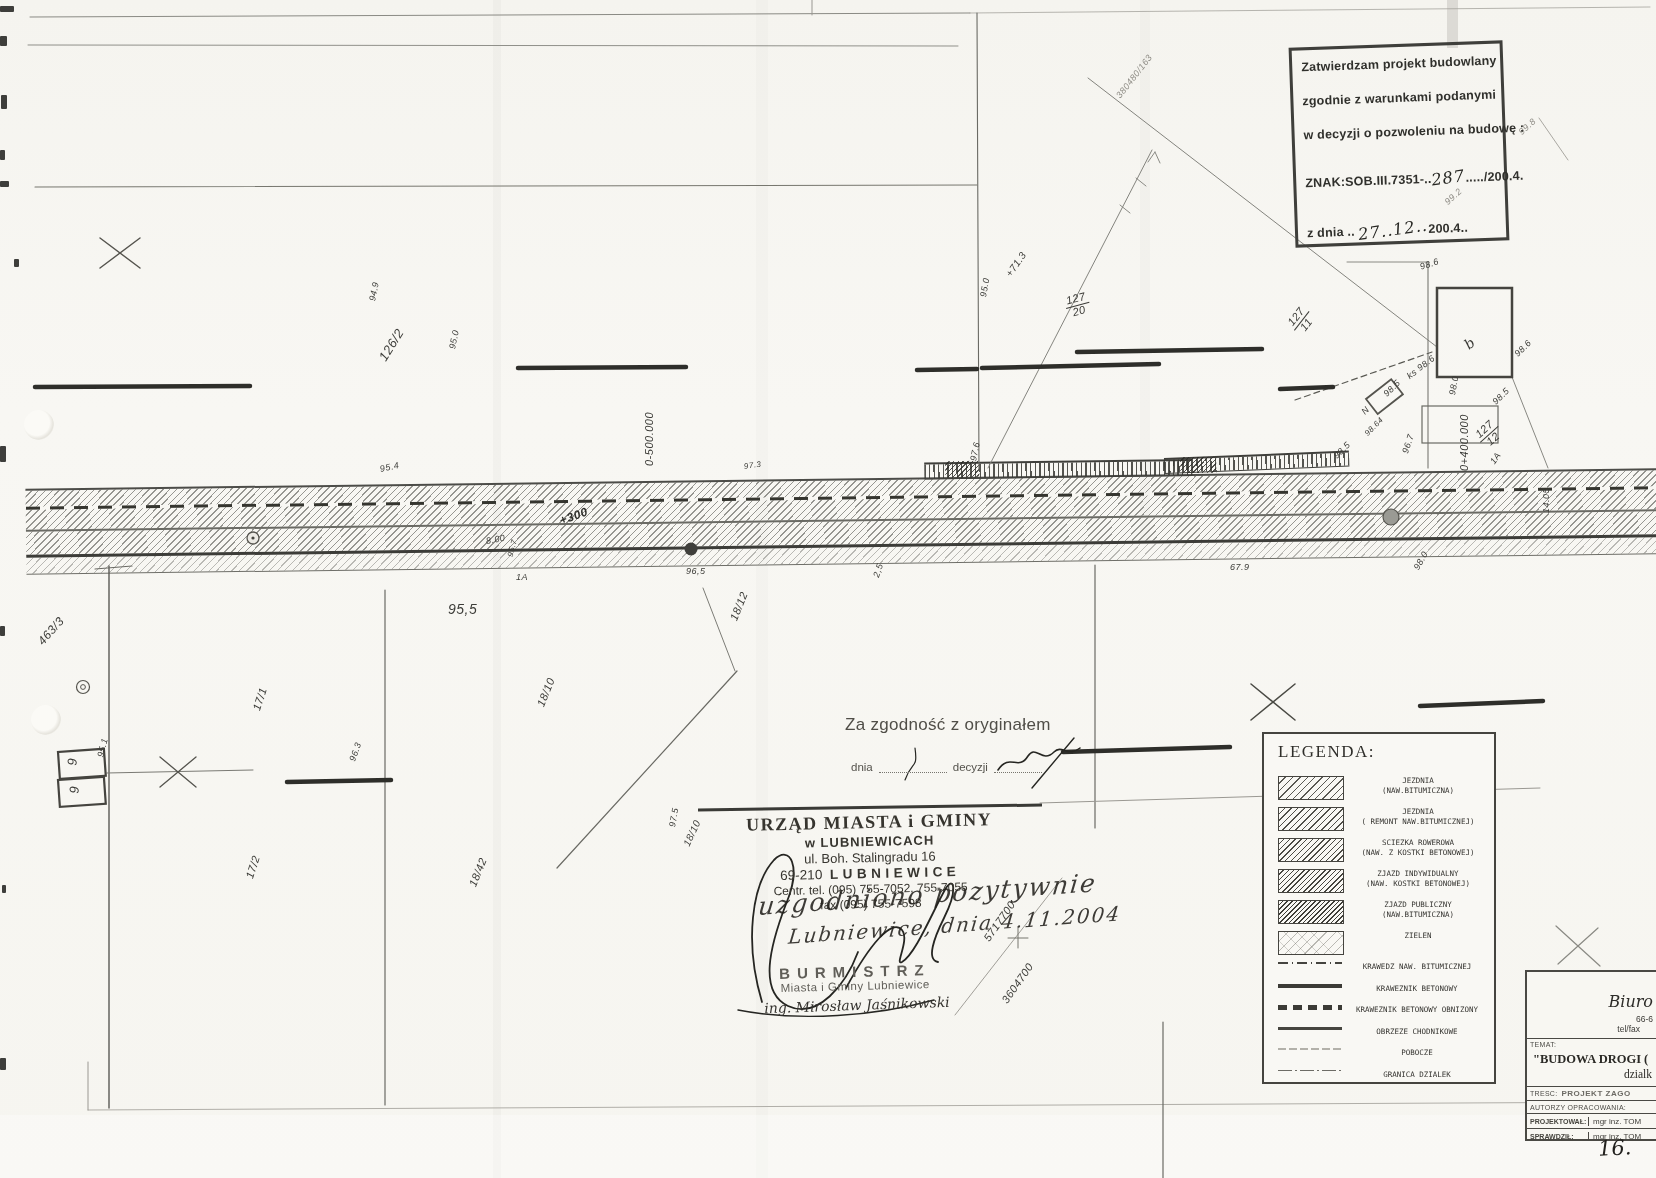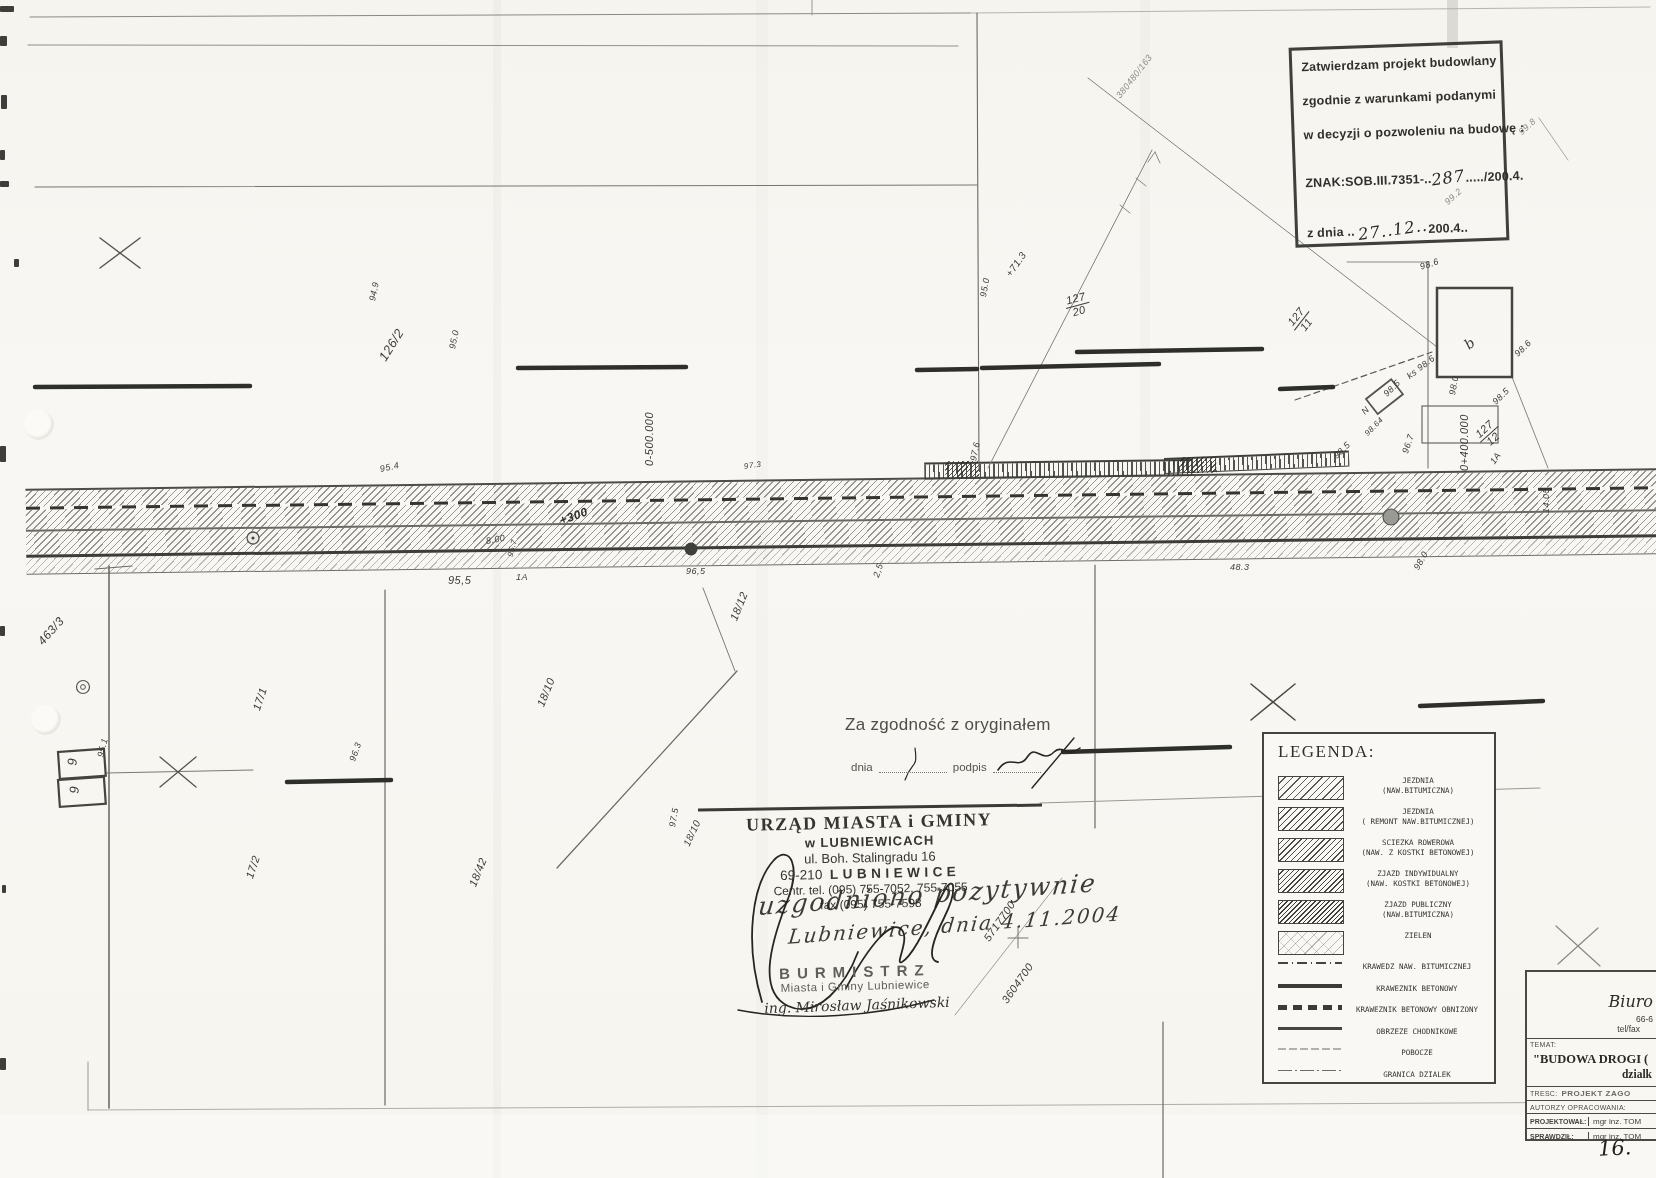--- a/index.html
+++ b/index.html
@@ -91,21 +91,21 @@
   .tb-firm-name{position:absolute;right:5px;top:20px;font-family:"DejaVu Serif",serif;
     font-style:italic;font-size:16px;color:#2e2d29;}
   .tb-firm2{position:absolute;right:5px;top:42px;font-size:8.5px;}
   .tb-firm3{position:absolute;right:18px;top:52px;font-size:8.5px;}
   .tb-temat{height:47px;}
   .tb-lbl{font-size:7px;letter-spacing:.3px;color:#4c4b46;}
   .tb-temat .tb-lbl{position:absolute;left:3px;top:2px;}
   .tb-temat-v{position:absolute;left:6px;top:13px;font-family:"Liberation Serif",serif;
     font-weight:bold;font-size:12.5px;color:#2b2a26;white-space:nowrap;}
   .tb-temat-v2{position:absolute;right:6px;top:29px;font-family:"Liberation Serif",serif;
-    font-weight:bold;font-size:11.5px;color:#2b2a26;}
+    font-weight:normal;font-size:11.5px;color:#2b2a26;}
   .tb-tresc{height:13px;display:flex;align-items:center;padding-left:3px;gap:4px;}
   .tb-tresc-v{font-weight:bold;font-size:8px;color:#6d6b65;letter-spacing:.5px;}
   .tb-autorzy{height:12px;display:flex;align-items:center;padding-left:3px;font-size:7.2px;}
   .tb-row{height:14px;display:flex;align-items:center;border-bottom:1.5px solid #4a4944;}
   .tb-row:last-child{border-bottom:none;}
   .tb-row-l{width:58px;flex:none;padding-left:3px;font-size:7px;font-weight:bold;color:#46453f;}
   .tb-row-v{flex:1;border-left:1.2px solid #4a4944;padding-left:4px;font-size:8px;color:#3f3e39;}
   .pgnum{left:1598px;top:1136px;font-family:"DejaVu Serif",serif;font-style:italic;
     font-size:21px;color:#22211e;transform:rotate(-3deg);z-index:50;}
   .scan-mark{position:absolute;background:#1d1d1b;opacity:.85;border-radius:1px;}
@@ -248,21 +248,21 @@
   <div id="labels-layer">
       <div class="plan-label" style="left: 382px; top: 352px; font-size: 13px; transform: rotate(-58deg);">126/2</div>
       <div class="plan-label" style="left: 372px; top: 296px; font-size: 9px; transform: rotate(-78deg);">94.9</div>
       <div class="plan-label" style="left: 452px; top: 344px; font-size: 9px; transform: rotate(-78deg);">95.0</div>
       <div class="plan-label" style="left: 649px; top: 460px; font-size: 11px; transform: rotate(-90deg);">0-500.000</div>
       <div class="plan-label" style="left: 380px; top: 464px; font-size: 9px; transform: rotate(-12deg);">95.4</div>
       <div class="plan-label bold" style="left: 560px; top: 514px; font-size: 12px; transform: rotate(-20deg);">+300</div>
       <div class="plan-label" style="left: 486px; top: 536px; font-size: 9px; transform: rotate(-10deg);">8.00</div>
       <div class="plan-label" style="left: 510px; top: 552px; font-size: 8px; transform: rotate(-75deg);">95.7</div>
       <div class="plan-label" style="left: 744px; top: 462px; font-size: 8px; transform: rotate(-8deg);">97.3</div>
-      <div class="plan-label" style="left: 448px; top: 574px; font-size: 11px; transform: rotate(0deg);">95,5</div>
+      <div class="plan-label" style="left: 448px; top: 601px; font-size: 14px; transform: rotate(0deg);">95,5</div>
       <div class="plan-label" style="left: 516px; top: 572px; font-size: 9px; transform: rotate(0deg);">1A</div>
       <div class="plan-label" style="left: 686px; top: 566px; font-size: 9px; transform: rotate(0deg);">96,5</div>
       <div class="plan-label" style="left: 876px; top: 572px; font-size: 9px; transform: rotate(-72deg);">2,5</div>
       <div class="plan-label" style="left: 973px; top: 456px; font-size: 9px; transform: rotate(-78deg);">97.6</div>
       <div class="plan-label" style="left: 983px; top: 292px; font-size: 9px; transform: rotate(-80deg);">95.0</div>
       <div class="plan-label" style="left: 1008px; top: 270px; font-size: 10px; transform: rotate(-55deg);">+71.3</div>
       <div class="plan-label faint" style="left: 1118px; top: 92px; font-size: 9px; transform: rotate(-52deg);">380480/163</div>
       <div class="plan-label faint" style="left: 1520px; top: 128px; font-size: 9px; transform: rotate(-42deg);">99.8</div>
       <div class="plan-label faint" style="left: 1446px; top: 198px; font-size: 9px; transform: rotate(-42deg);">99.2</div>
       <div class="plan-label" style="left: 1420px; top: 262px; font-size: 9px; transform: rotate(-18deg);">98.6</div>
@@ -271,21 +271,21 @@
       <div class="plan-label" style="left: 1385px; top: 390px; font-size: 9px; transform: rotate(-45deg);">98.5</div>
       <div class="plan-label" style="left: 1363px; top: 408px; font-size: 9px; transform: rotate(-45deg);">N</div>
       <div class="plan-label" style="left: 1335px; top: 452px; font-size: 9px; transform: rotate(-45deg);">98.5</div>
       <div class="plan-label" style="left: 1366px; top: 430px; font-size: 8px; transform: rotate(-45deg);">98.64</div>
       <div class="plan-label" style="left: 1452px; top: 390px; font-size: 9px; transform: rotate(-80deg);">98.0</div>
       <div class="plan-label" style="left: 1494px; top: 398px; font-size: 9px; transform: rotate(-45deg);">98.5</div>
       <div class="plan-label" style="left: 1405px; top: 448px; font-size: 9px; transform: rotate(-72deg);">96.7</div>
       <div class="plan-label" style="left: 1492px; top: 458px; font-size: 9px; transform: rotate(-55deg);">1A</div>
       <div class="plan-label" style="left: 1464px; top: 465px; font-size: 11px; transform: rotate(-90deg);">0+400.000</div>
       <div class="plan-label" style="left: 1546px; top: 508px; font-size: 9px; transform: rotate(-90deg);">14.05</div>
-      <div class="plan-label" style="left: 1230px; top: 562px; font-size: 9px; transform: rotate(0deg);">48.3</div>
+      <div class="plan-label" style="left: 1230px; top: 562px; font-size: 9px; transform: rotate(0deg);">67.9</div>
       <div class="plan-label" style="left: 1416px; top: 564px; font-size: 9px; transform: rotate(-60deg);">98.0</div>
       <div class="plan-label serif" style="left: 1466px; top: 338px; font-size: 14px; transform: rotate(-38deg);">b</div>
       <div class="plan-label" style="left: 40px; top: 636px; font-size: 12px; transform: rotate(-48deg);">463/3</div>
       <div class="plan-label" style="left: 100px; top: 752px; font-size: 9px; transform: rotate(-75deg);">95.1</div>
       <div class="plan-label" style="left: 256px; top: 704px; font-size: 11px; transform: rotate(-72deg);">17/1</div>
       <div class="plan-label" style="left: 249px; top: 872px; font-size: 11px; transform: rotate(-72deg);">17/2</div>
       <div class="plan-label" style="left: 733px; top: 614px; font-size: 11px; transform: rotate(-68deg);">18/12</div>
       <div class="plan-label" style="left: 540px; top: 700px; font-size: 11px; transform: rotate(-68deg);">18/10</div>
       <div class="plan-label" style="left: 472px; top: 880px; font-size: 11px; transform: rotate(-68deg);">18/42</div>
       <div class="plan-label" style="left: 686px; top: 840px; font-size: 10px; transform: rotate(-65deg);">18/10</div>
@@ -319,21 +319,21 @@
     <div class="st-line" style="top:172px;">
       <span>z dnia ..</span> <span class="hand">27..12..</span><span>200.4..</span>
     </div>
   </div>
 
   <div class="abs cert">
     <div class="cert-title">Za zgodność z oryginałem</div>
     <div class="cert-row">
       <span>dnia</span>
       <span class="leader" style="width:68px;"></span>
-      <span>podpis</span>
+      <span>decyzji</span>
       <span class="leader" style="width:48px;"></span>
     </div>
   </div>
 
   <div class="abs office-stamp">
     <div class="os1">URZĄD MIASTA i GMINY</div>
     <div class="os2">w LUBNIEWICACH</div>
     <div class="os3">ul. Boh. Stalingradu 16</div>
     <div class="os4">
       <span>69-210</span>&nbsp;&nbsp;<b>LUBNIEWICE</b>

